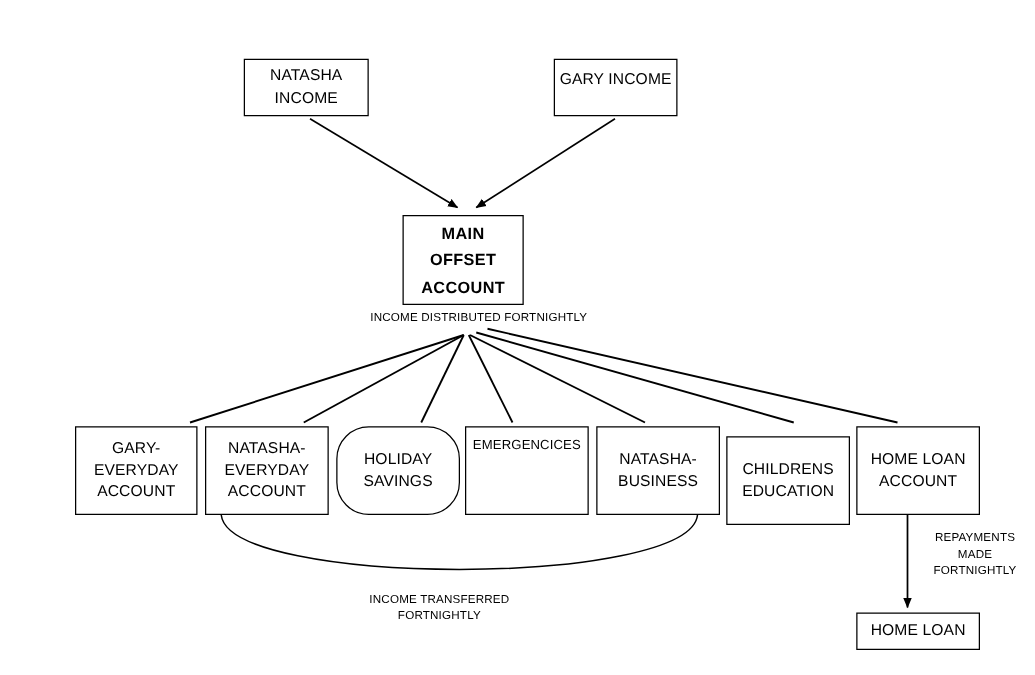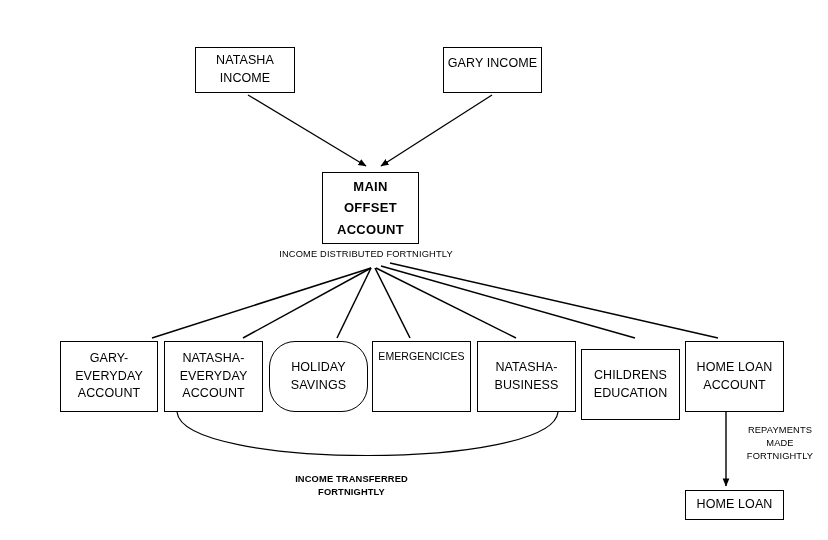--- a/index.html
+++ b/index.html
@@ -96,21 +96,21 @@
 
   <div class="node v-center" style="left:195px; top:47px; width:100px; height:46px;">NATASHA
 INCOME</div>
 
   <div class="node v-top" style="left:443px; top:47px; width:99px; height:46px;">GARY INCOME</div>
 
   <div class="node v-center bold" style="left:322px; top:172px; width:97px; height:72px;">MAIN
 OFFSET
 ACCOUNT</div>
 
-  <div class="caption" style="left:266px; top:248px; width:200px;">INCOME DISTRIBUTED FORTNIGHTLY</div>
+  <div class="caption" style="left:283px; top:248px; width:200px;">INCOME DISTRIBUTED FORTNIGHTLY</div>
 
   <div class="node v-center" style="left:60px; top:341px; width:98px; height:71px;">GARY-
 EVERYDAY
 ACCOUNT</div>
 
   <div class="node v-center" style="left:164px; top:341px; width:99px; height:71px;">NATASHA-
 EVERYDAY
 ACCOUNT</div>
 
   <div class="node v-center" style="left:269px; top:341px; width:99px; height:71px;border-radius:26px;">HOLIDAY
@@ -120,21 +120,21 @@
 
   <div class="node v-center" style="left:477px; top:341px; width:99px; height:71px;">NATASHA-
 BUSINESS</div>
 
   <div class="node v-center" style="left:581px; top:349px; width:99px; height:71px;">CHILDRENS
 EDUCATION</div>
 
   <div class="node v-center" style="left:685px; top:341px; width:99px; height:71px;">HOME LOAN
 ACCOUNT</div>
 
-  <div class="caption" style="left:269px; top:473px; width:165px;font-weight:bold;">INCOME TRANSFERRED FORTNIGHTLY</div>
+  <div class="caption" style="left:269px; top:473px; width:165px;">INCOME TRANSFERRED FORTNIGHTLY</div>
 
   <div class="caption" style="left:738px; top:424px; width:84px;">REPAYMENTS
 MADE
 FORTNIGHTLY</div>
 
   <div class="node v-center" style="left:685px; top:490px; width:99px; height:30px;">HOME LOAN</div>
 
 </div>
 
 </body></html>

